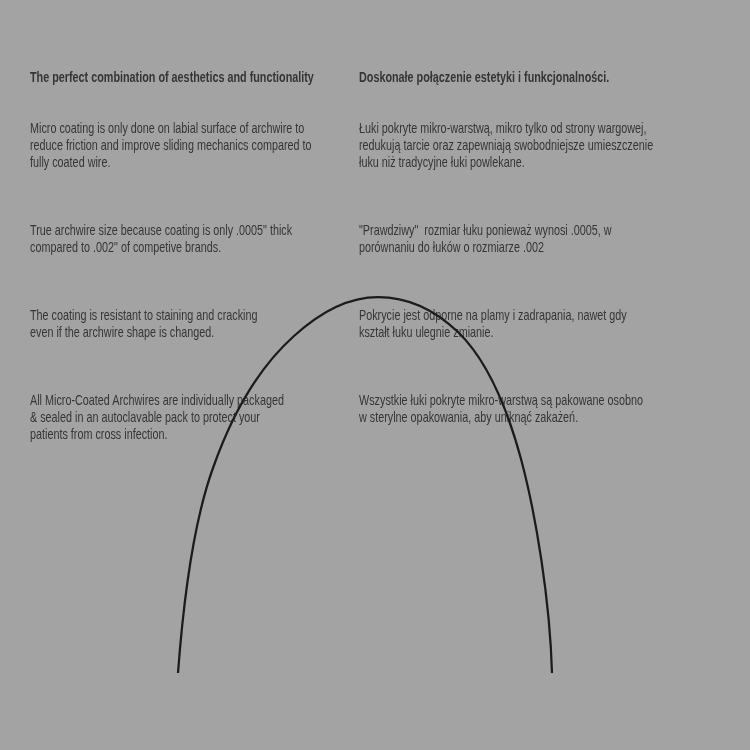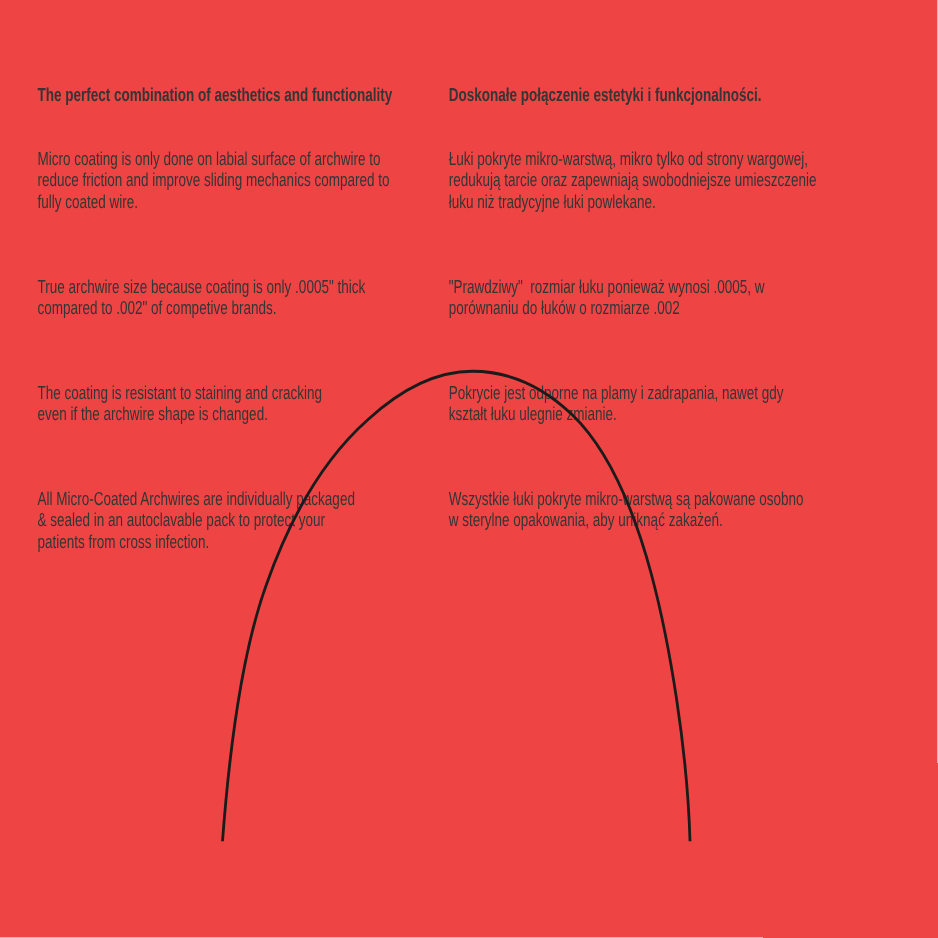--- a/index.html
+++ b/index.html
@@ -4,21 +4,21 @@
 <style>
   html, body {
     margin: 0;
     padding: 0;
     background: #ffffff;
   }
   .page {
     position: relative;
     width: 750px;
     height: 750px;
-    background: #ef4444;
+    background: #a3a3a3;
     overflow: hidden;
     font-family: "Liberation Sans", sans-serif;
     color: #353535;
   }
   .col {
     position: absolute;
     top: 34px;
     transform: scaleX(0.72);
     transform-origin: 0 0;
     font-size: 15px;

